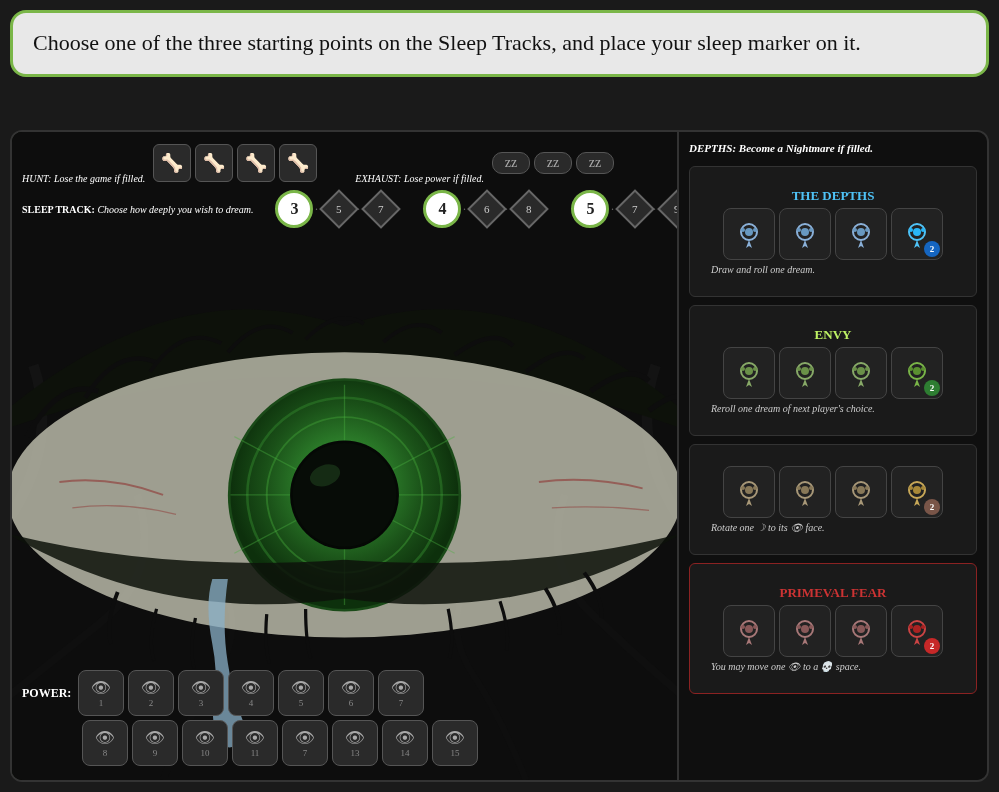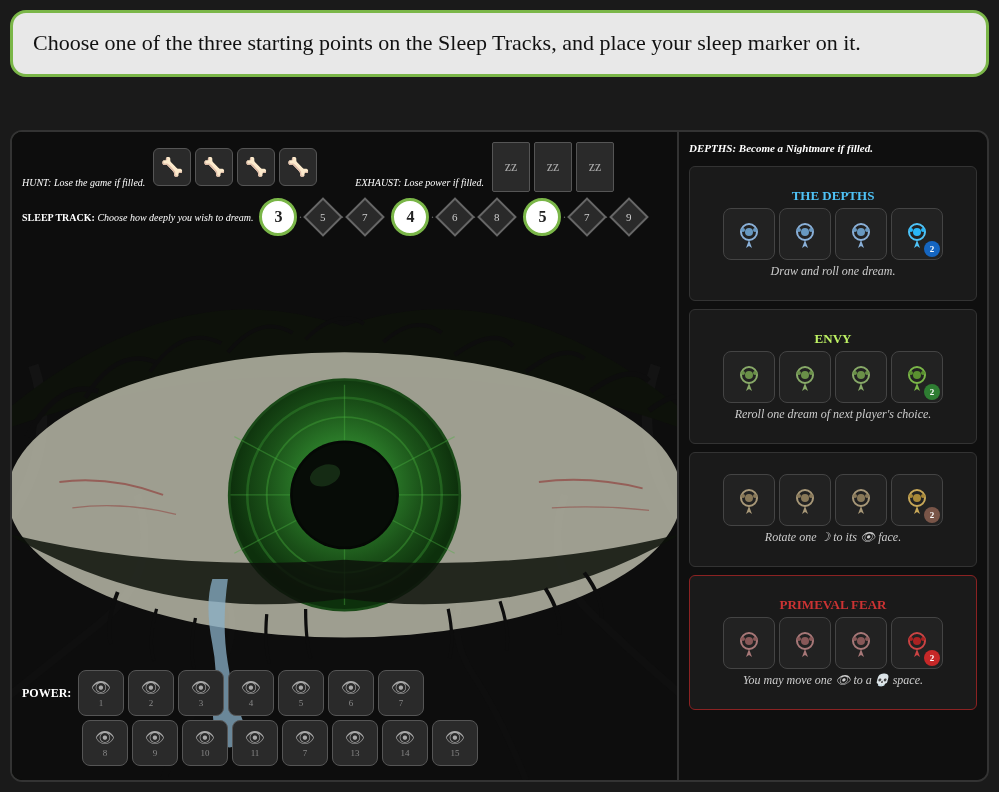--- a/index.html
+++ b/index.html
@@ -106,37 +106,37 @@
       border-radius: 6px;
       display: flex;
       align-items: center;
       justify-content: center;
       font-size: 18px;
       color: #ccc;
     }
 
     .exhaust-token {
       width: 38px;
-      height: 50px;
+      height: 22px;
       background: #2a2a2a;
       border: 1px solid #555;
-      border-radius: 2px;
+      border-radius: 10px;
       display: flex;
       align-items: center;
       justify-content: center;
       font-size: 14px;
       color: #aaa;
     }
 
     
     #sleep-track-row {
       display: flex;
       align-items: center;
       margin-top: 4px;
-      gap: 0;
+      gap: 16px;
     }
 
     .sleep-label {
       font-size: 10px;
       font-weight: bold;
       color: #fff;
       white-space: nowrap;
       margin-right: 6px;
     }
 
@@ -306,23 +306,22 @@
       font-weight: bold;
       color: #fff;
     }
 
     .badge.blue { background: #1565c0; }
     .badge.green { background: #2e7d32; }
     .badge.brown { background: #795548; }
     .badge.red { background: #c62828; }
 
     .dream-desc {
-      font-size: 12px;
+      font-size: 10px;
       color: #ccc;
-      text-align: center;
       font-style: italic;
     }
 
     
     .connector {
       color: #666;
       font-size: 12px;
       margin: 0 1px;
     }
   </style>

